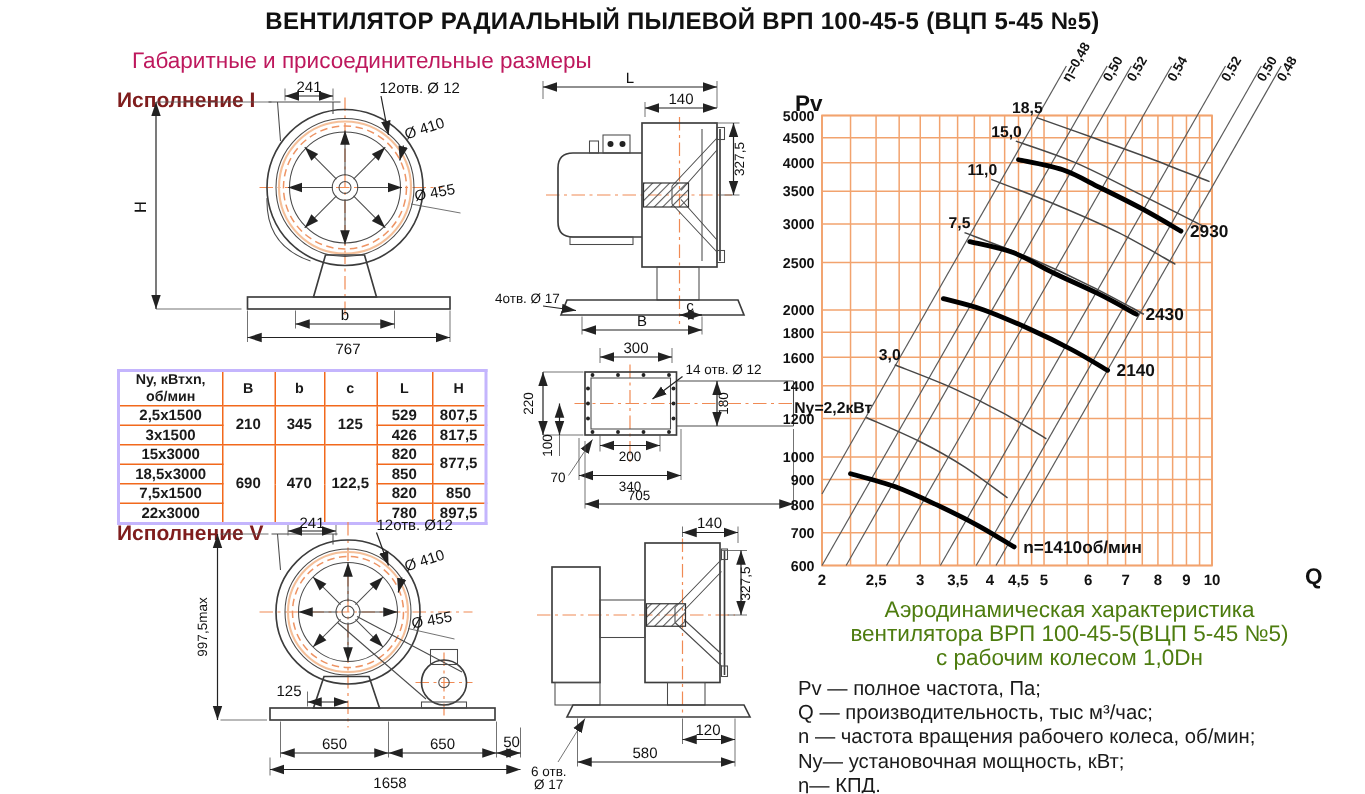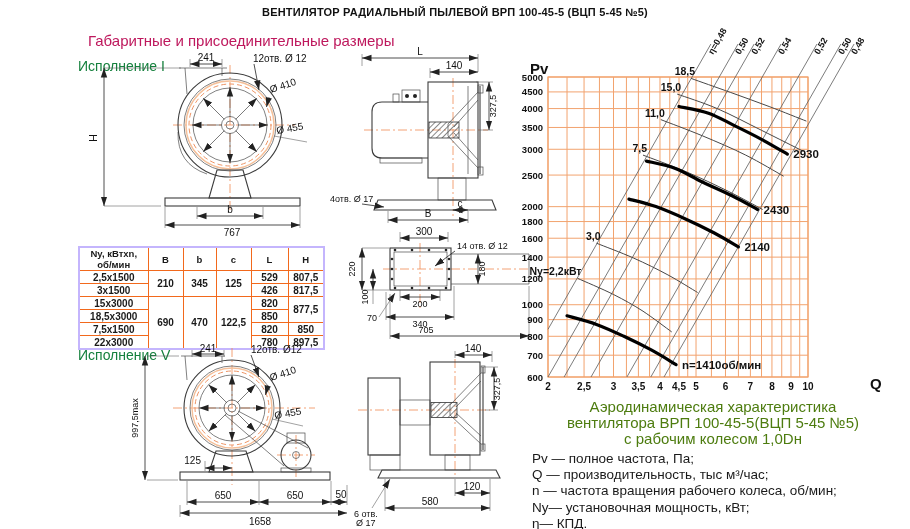--- a/index.html
+++ b/index.html
@@ -1,21 +1,21 @@
 <!DOCTYPE html>
 <html><head>
 <meta charset="utf-8">
 <style>
   html,body{margin:0;padding:0;background:#fff;}
   .page{position:relative;width:910px;height:529px;background:#fff;overflow:hidden;
         font-family:"Liberation Sans",sans-serif;color:#111;}
   .title{position:absolute;top:6px;left:0;width:910px;text-align:center;
-         font-size:11px;font-weight:700;letter-spacing:.2px;}
+         font-size:16px;font-weight:700;letter-spacing:.2px;}
   .subtitle{position:absolute;left:88px;top:32px;font-size:15px;color:#be185d;}
-  .exec-label{position:absolute;font-size:14px;color:#15803d;}
+  .exec-label{position:absolute;font-size:14px;color:#7f1d1d;font-weight:bold;}
   .dwg{position:absolute;overflow:visible;}
   svg text{font-family:"Liberation Sans",sans-serif;fill:#111;}
   .dt{font-size:10px;}
   .dts{font-size:9px;}
   .ln{stroke:#3c3c3c;stroke-width:1.1;fill:none;}
   .ln2{stroke:#4a4a4a;stroke-width:.7;fill:none;}
   .dim{stroke:#222;stroke-width:.8;fill:none;}
   .ext{stroke:#555;stroke-width:.55;fill:none;}
   .cl{stroke:#f08a54;stroke-width:.8;fill:none;stroke-dasharray:9 3 2 3;}
   .od{stroke:#ee9464;stroke-width:1;fill:none;stroke-dasharray:5 3;}

